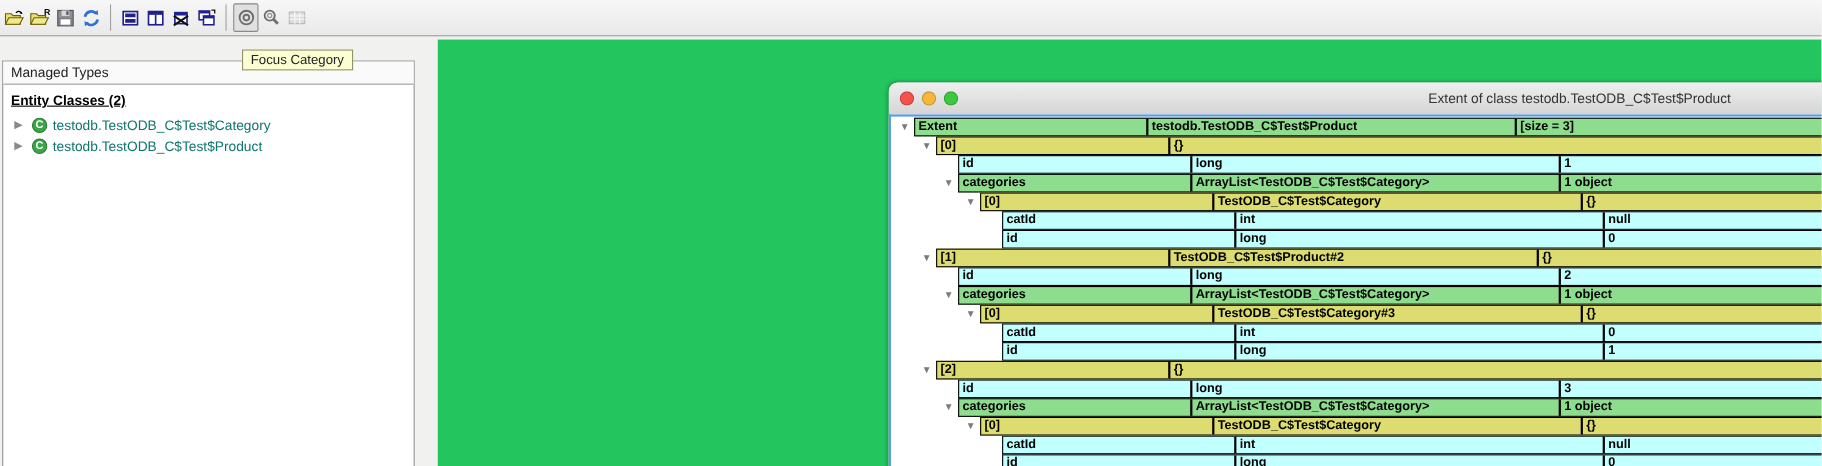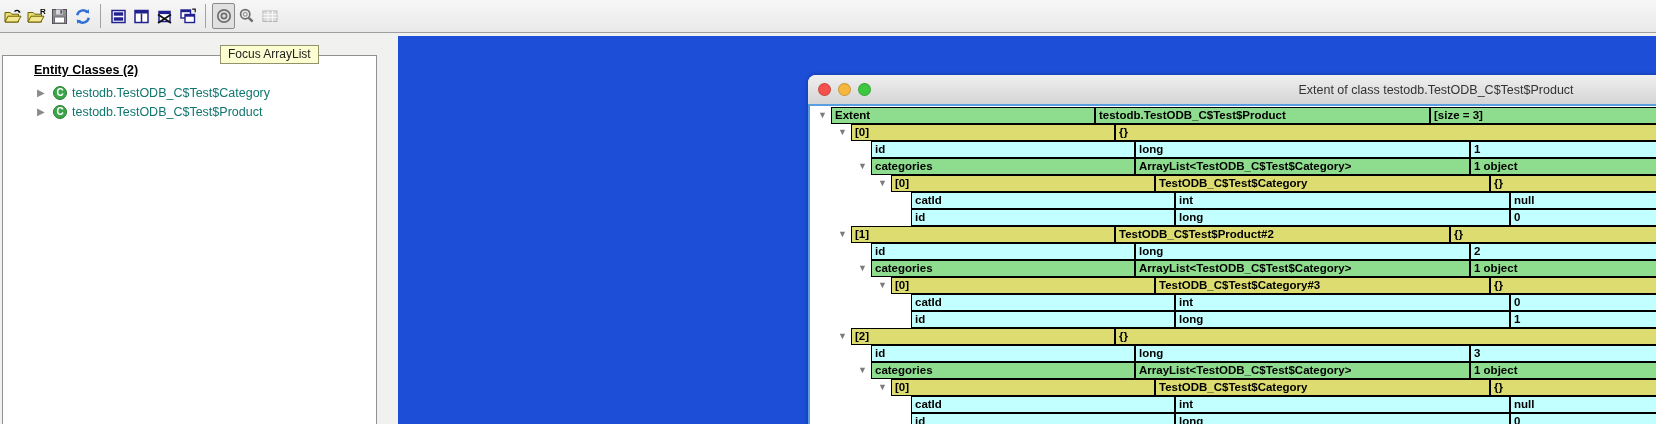--- a/index.html
+++ b/index.html
@@ -26,21 +26,21 @@
   .tb-btn svg{display:block;}
   
   .left-panel{
     position:absolute;left:2px;top:55px;width:375px;height:372px;
     background:#fff;border:1px solid #919191;box-sizing:border-box;
   }
   .lp-header{
     height:20px;background:#fafafa;border-bottom:1px solid #9d9d9d;
     font-size:12.5px;color:#222;line-height:20px;padding-left:7px;
   }
-  .lp-body{padding:7px 6px 0 7px;margin-left:24px;}
+  .lp-body{padding:7px 6px 0 7px;}
   .lp-section-title{
     font-size:12.5px;font-weight:bold;text-decoration:underline;color:#000;margin-bottom:6px;
   }
   .lp-item{display:flex;align-items:center;height:19px;}
   .lp-expander{
     width:16px;color:#8a8a8a;font-size:10px;line-height:19px;text-align:left;padding-left:3px;
     flex:0 0 16px;
   }
   .lp-class-icon{
     flex:0 0 14px;width:14px;height:14px;border-radius:50%;
@@ -51,21 +51,21 @@
   .lp-item-label{font-size:12.5px;color:#0f766e;white-space:nowrap;}
   
   .tooltip{
     position:absolute;left:220px;top:45px;height:19px;z-index:60;
     background:#fdfdd2;border:1px solid #93936b;box-sizing:border-box;
     font-size:12px;color:#222;line-height:17px;padding:0 7px;white-space:nowrap;
   }
   
   .desktop{
     position:absolute;left:398px;top:36px;right:0;bottom:0;
-    background:#1d4ed8;
+    background:#22c55e;
   }
   .window{
     position:absolute;left:410px;top:39px;width:1256px;height:400px;
     border-radius:8px 8px 0 0;
     background:#fff;
     box-shadow:0 0 4px rgba(0,0,0,.35);
   }
   .titlebar{
     position:absolute;left:0;top:0;right:0;height:29px;
     background:linear-gradient(#efefef,#d5d5d5);
@@ -89,21 +89,21 @@
     position:absolute;height:17px;width:1120px;box-sizing:border-box;
     border:1px solid #000;display:flex;cursor:default;
   }
   .row-green{background:#8edc8e;}
   .row-yellow{background:#dcdc70;}
   .row-cyan{background:#c2ffff;}
   .tcell{
     font-size:11.5px;font-weight:bold;color:#000;line-height:14px;
     padding:0 0 0 3px;white-space:nowrap;overflow:hidden;box-sizing:border-box;
   }
-  .tcell.name{width:264px;border-right:2px solid #000;}
+  .tcell.name{width:212px;border-right:2px solid #000;}
   .tcell.type{width:335px;border-right:2px solid #000;}
   .tcell.value{flex:1;}
   .tree-expander{
     position:absolute;width:13px;height:17px;color:#7b7b7b;
     font-size:9px;line-height:17px;text-align:center;cursor:default;
   }
 </style>
 </head>
 <body>
 
@@ -211,23 +211,24 @@
           <rect x="2" y="3" width="14" height="10.5" fill="#cfcfcf" stroke="#8a8a8a"></rect>
           <line x1="2" y1="6.5" x2="16" y2="6.5" stroke="#fff"></line>
           <line x1="2" y1="9.5" x2="16" y2="9.5" stroke="#fff"></line>
           <line x1="7" y1="3" x2="7" y2="13.5" stroke="#fff"></line>
           <line x1="11.5" y1="3" x2="11.5" y2="13.5" stroke="#fff"></line>
         </svg>
       </span>
     </button>
   </div>
 
-<div class="tooltip">Focus ArrayList</div>
+<div class="tooltip">Focus Category</div>
 
 <div class="left-panel">
+  <div class="lp-header">Managed Types</div>
   <div class="lp-body">
     <div class="lp-section-title">Entity Classes (2)</div>
     <div id="lp-items">
         <div class="lp-item">
           <span class="lp-expander">▶</span>
           <span class="lp-class-icon">C</span>
           <span class="lp-item-label">testodb.TestODB_C$Test$Category</span>
         </div>
         <div class="lp-item">
           <span class="lp-expander">▶</span>

